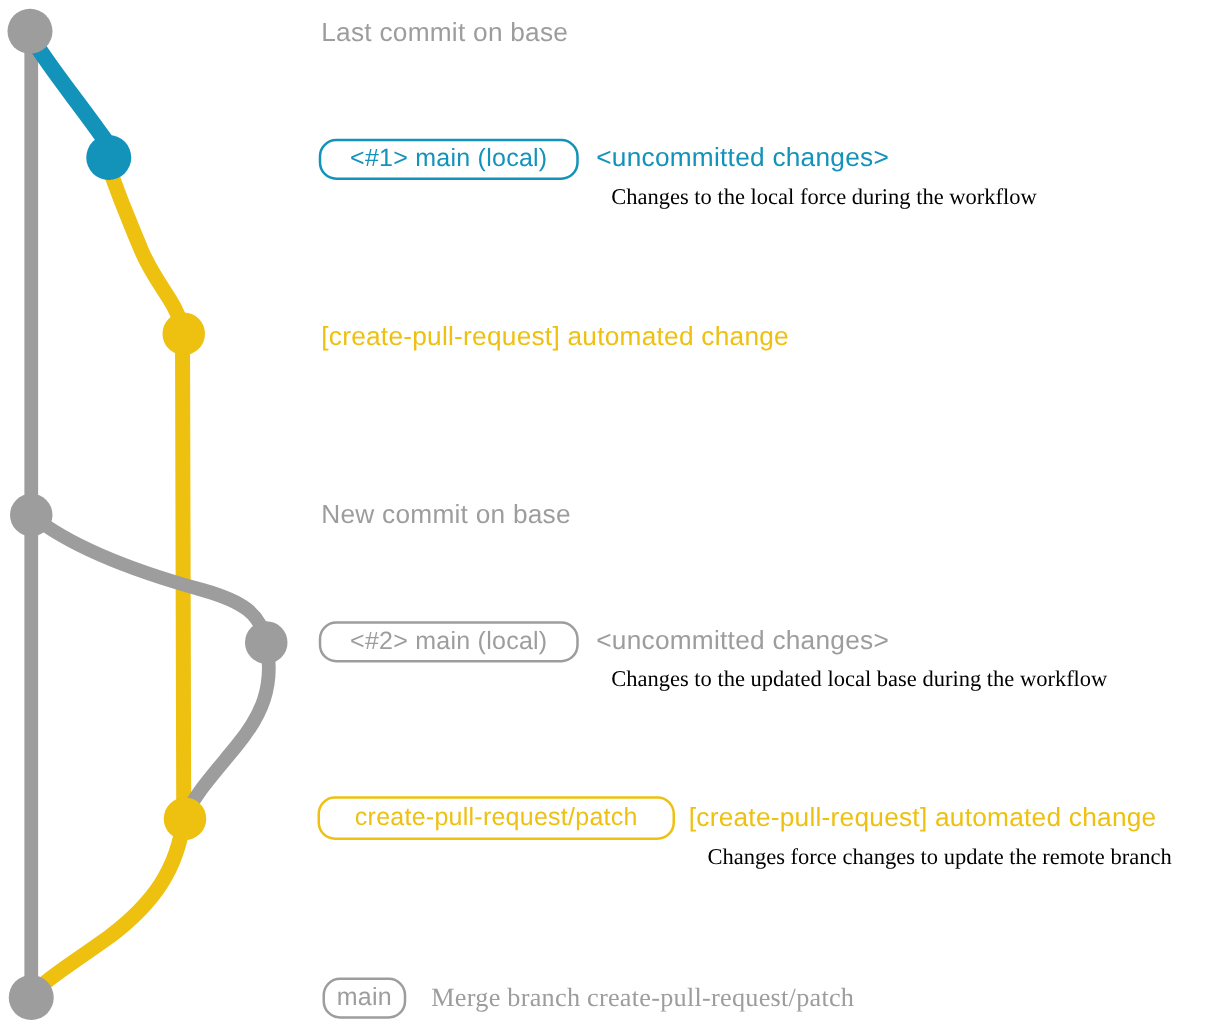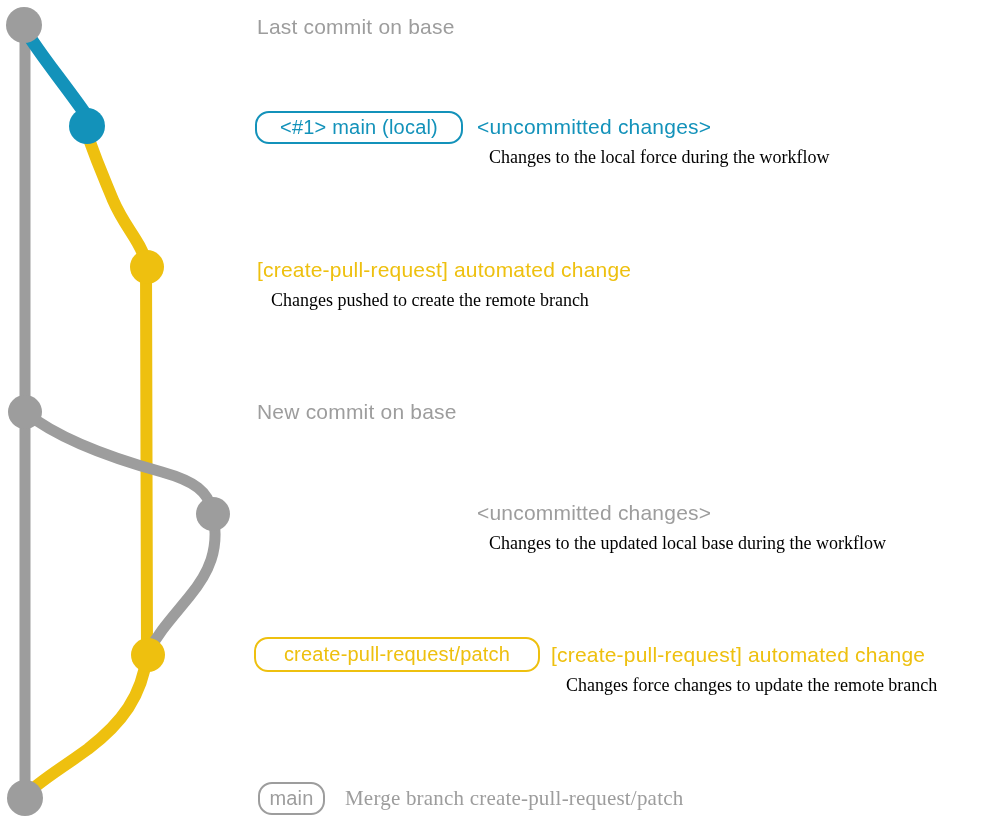--- a/index.html
+++ b/index.html
@@ -70,24 +70,24 @@
     <circle class="fb" cx="25" cy="798" r="18"></circle>
   </svg>
 
   <div class="lbl sans gray" style="left:257px; top:14px;">Last commit on base</div>
 
   <div class="badge teal" style="left:255px; top:111px; width:208px; height:33px;">&lt;#1&gt; main (local)</div>
   <div class="lbl sans teal" style="left:477px; top:114px;">&lt;uncommitted changes&gt;</div>
   <div class="lbl serif" style="left:489px; top:146px;">Changes to the local force during the workflow</div>
 
   <div class="lbl sans yellow" style="left:257px; top:257px;">[create-pull-request] automated change</div>
-  <div class="lbl serif" style="left:271px; top:289px;">Changes pushed to create the remote branch</div>
 
   <div class="lbl sans gray" style="left:257px; top:399px;">New commit on base</div>
 
+  <div class="badge gray" style="left:255px; top:497px; width:208px; height:33px;">&lt;#2&gt; main (local)</div>
   <div class="lbl sans gray" style="left:477px; top:500px;">&lt;uncommitted changes&gt;</div>
   <div class="lbl serif" style="left:489px; top:532px;">Changes to the updated local base during the workflow</div>
 
   <div class="badge yellow" style="left:254px; top:637px; width:286px; height:35px;">create-pull-request/patch</div>
   <div class="lbl sans yellow" style="left:551px; top:642px;">[create-pull-request] automated change</div>
   <div class="lbl serif" style="left:566px; top:674px;">Changes force changes to update the remote branch</div>
 
   <div class="badge gray" style="left:258px; top:782px; width:67px; height:33px;">main</div>
   <div class="lbl sans gray" style="left:345px; top:786px;font-family:Liberation Serif, serif;">Merge branch create-pull-request/patch</div>
 

